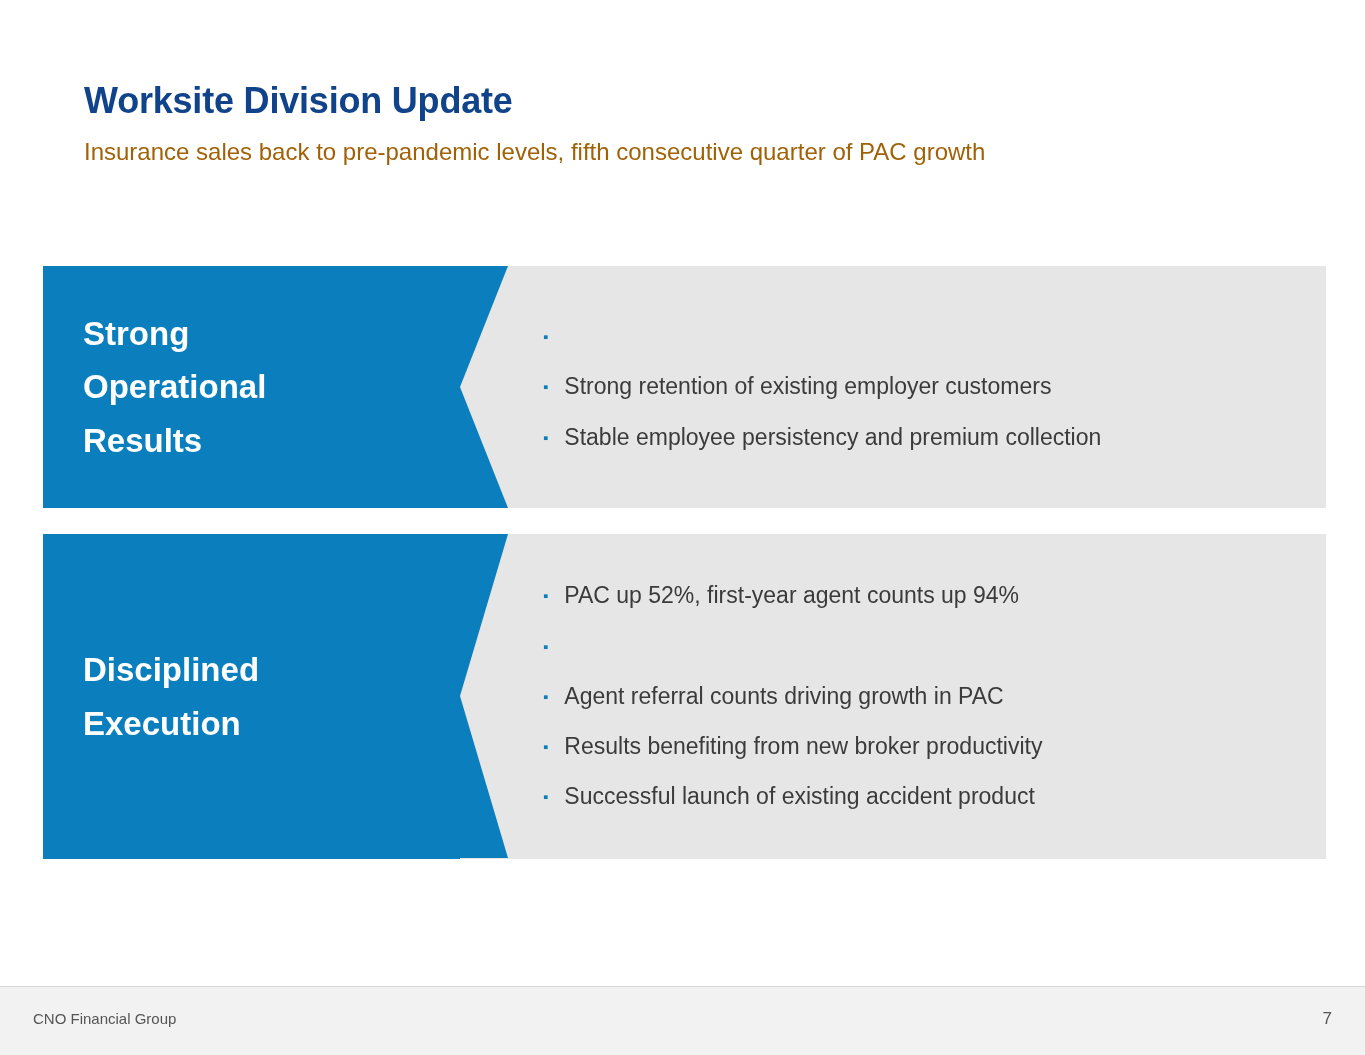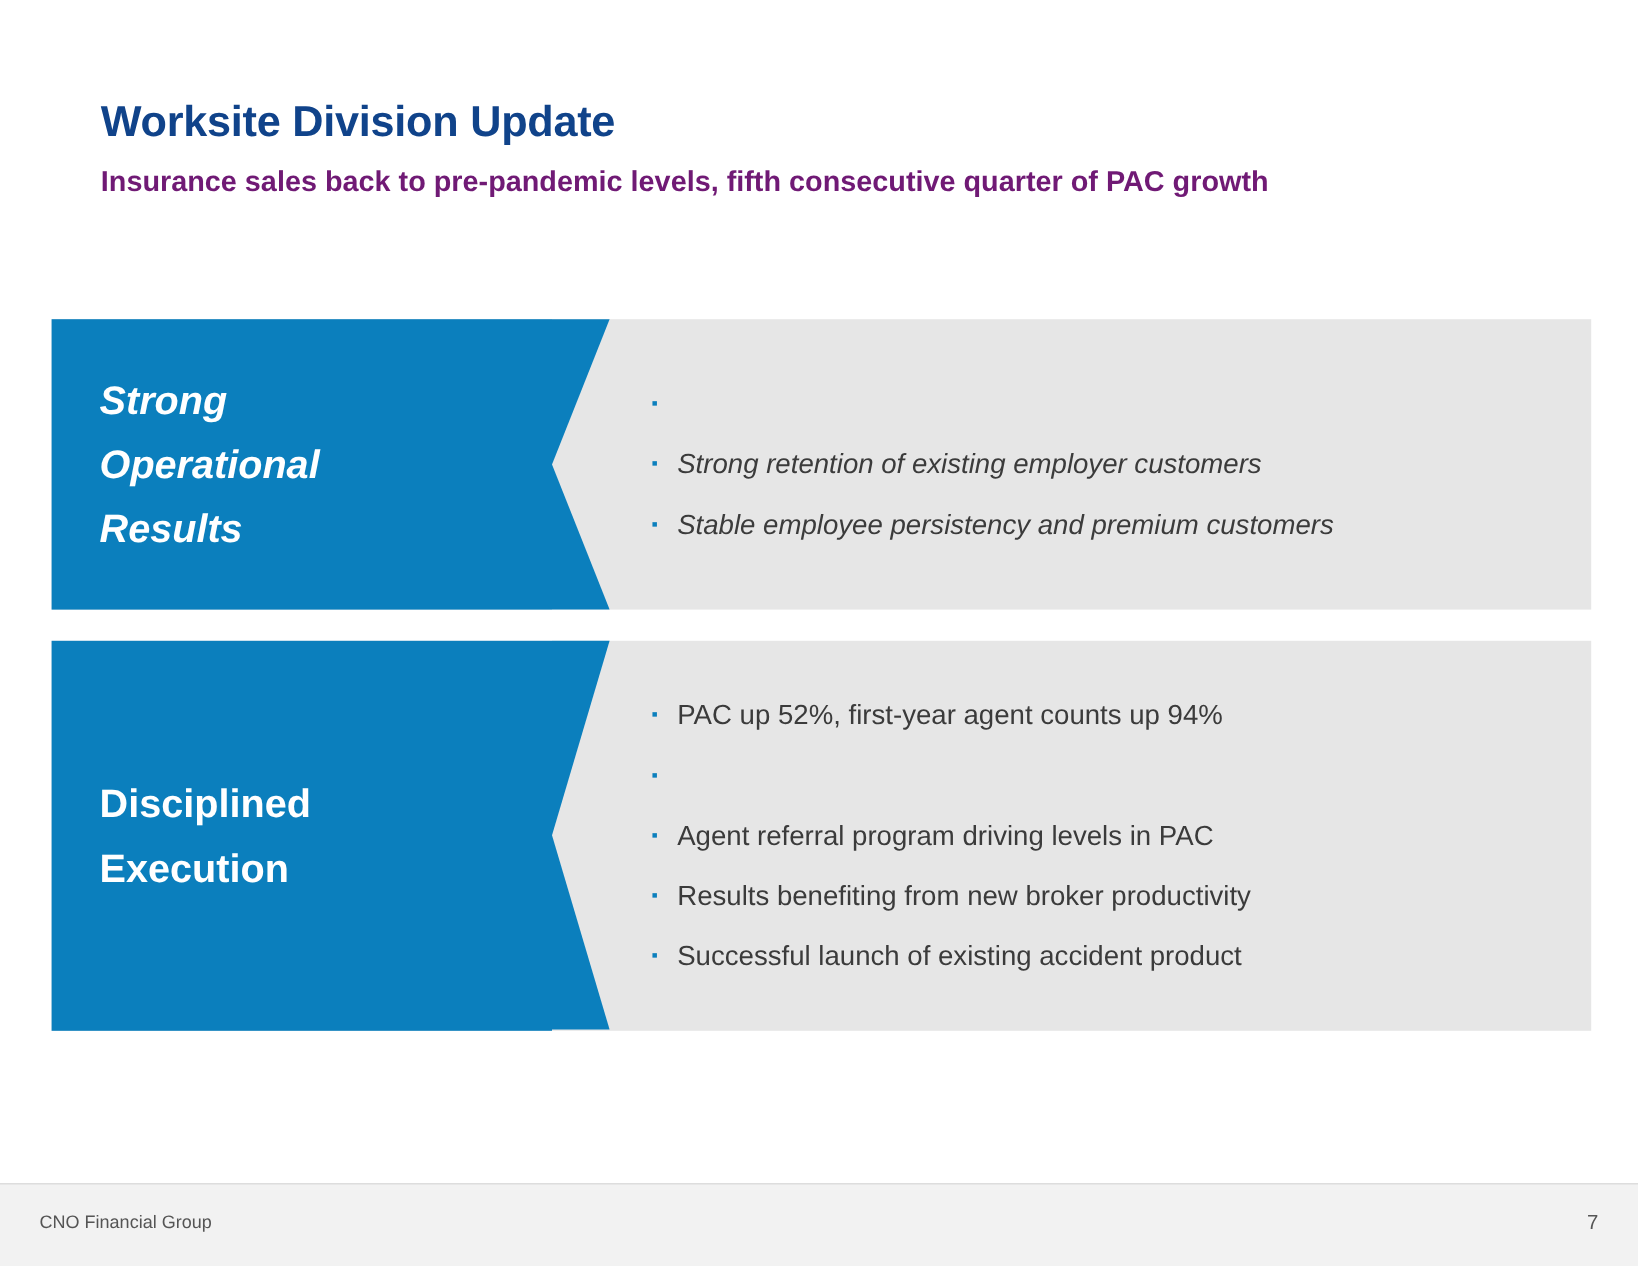--- a/index.html
+++ b/index.html
@@ -30,32 +30,32 @@
     font-weight: bold;
     color: #10438a;
     letter-spacing: -0.2px;
   }
 
   .subtitle {
     position: absolute;
     left: 84px;
     top: 138px;
     font-size: 24px;
-    color: #701a75;
-    font-weight: bold;
+    color: #a16207;
+    font-weight: normal;
   }
 
   .band {
     position: absolute;
     left: 43px;
     width: 1283px;
     background: #e6e6e6;
   }
 
-  .band-1 { top: 266px; height: 242px; font-style: italic; }
+  .band-1 { top: 266px; height: 242px; }
   .band-2 { top: 534px; height: 325px; }
 
   .band-label {
     position: absolute;
     left: 0;
     top: 0;
     height: 100%;
     width: 417px;
     background: #0b7fbd;
     display: flex;
@@ -166,41 +166,41 @@
     <div class="bullets">
       <div class="bullet">
         <span class="bullet-marker">▪</span>
       </div>
       <div class="bullet">
         <span class="bullet-marker">▪</span>
         <span class="bullet-text">Strong retention of existing employer customers</span>
       </div>
       <div class="bullet">
         <span class="bullet-marker">▪</span>
-        <span class="bullet-text">Stable employee persistency and premium customers</span>
+        <span class="bullet-text">Stable employee persistency and premium collection</span>
       </div>
     </div>
   </div>
 
   <div class="band band-2">
     <div class="band-label">
       <div class="band-label-text">Disciplined
 Execution</div>
     </div>
     <div class="bullets">
       <div class="bullet">
         <span class="bullet-marker">▪</span>
         <span class="bullet-text">PAC up 52%, first-year agent counts up 94%</span>
       </div>
       <div class="bullet">
         <span class="bullet-marker">▪</span>
       </div>
       <div class="bullet">
         <span class="bullet-marker">▪</span>
-        <span class="bullet-text">Agent referral program driving levels in PAC</span>
+        <span class="bullet-text">Agent referral counts driving growth in PAC</span>
       </div>
       <div class="bullet">
         <span class="bullet-marker">▪</span>
         <span class="bullet-text">Results benefiting from new broker productivity</span>
       </div>
       <div class="bullet">
         <span class="bullet-marker">▪</span>
         <span class="bullet-text">Successful launch of existing accident product</span>
       </div>
     </div>

